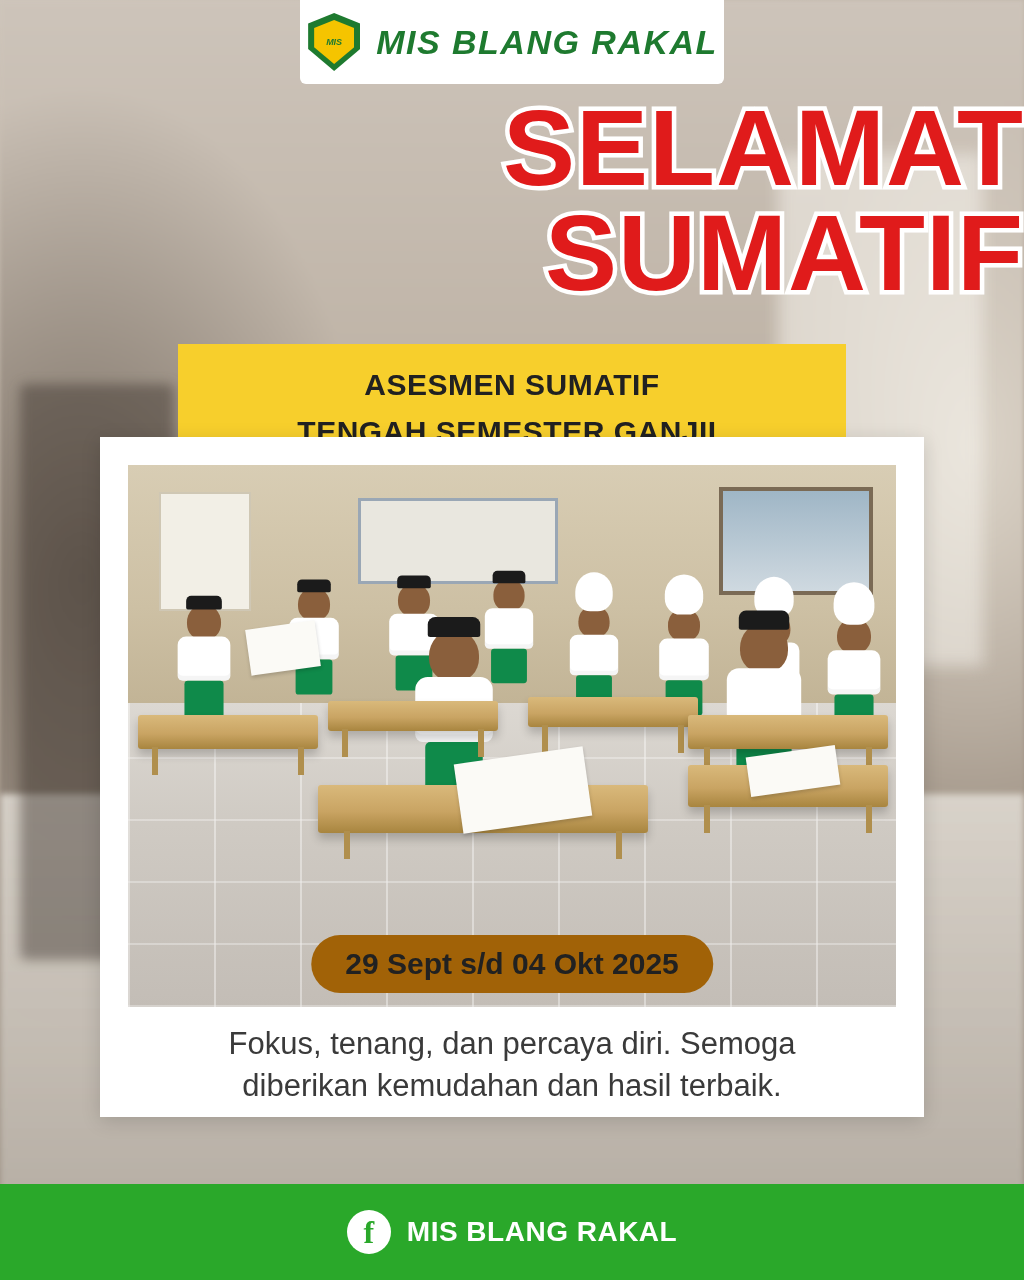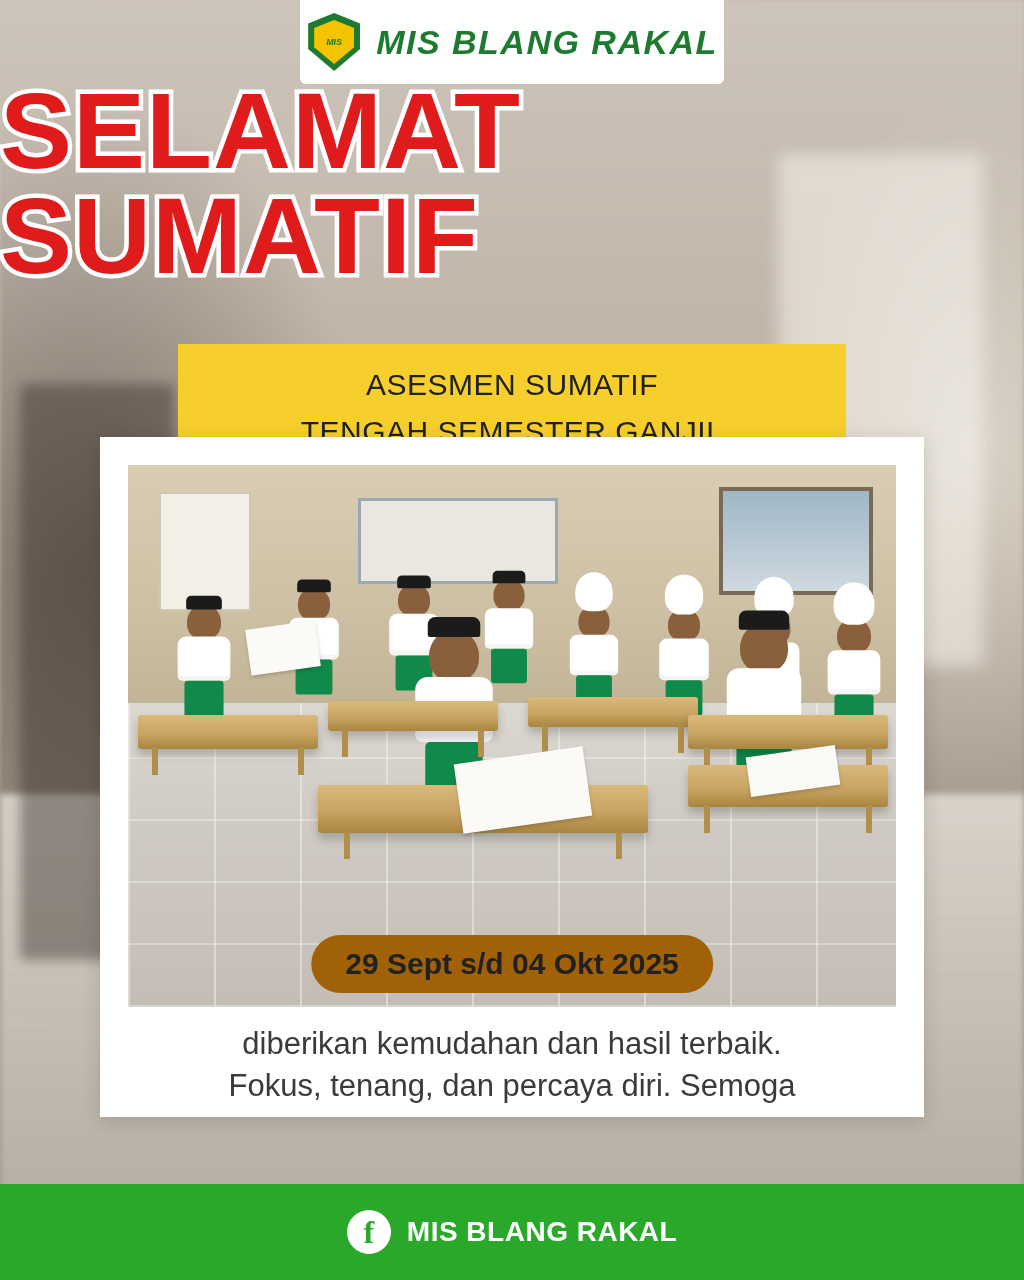--- a/index.html
+++ b/index.html
@@ -71,22 +71,22 @@
   .school-name {
     font-size: 34px;
     font-weight: bold;
     color: #1e7a2f;
     letter-spacing: 1.5px;
     white-space: nowrap;
   }
 
   
   .headline {
-    position: absolute; top: 79px; left: 0; right: 0;
-    text-align: left;
+    position: absolute; top: 96px; left: 0; right: 0;
+    text-align: right;
     line-height: 0.97;
   }
   .headline .line {
     display: block;
     font-size: 108px;
     font-weight: bold;
     color: #e01b1b;
     letter-spacing: 1px;
     -webkit-text-stroke: 9px #ffffff;
     paint-order: stroke fill;
@@ -96,21 +96,21 @@
   
   .subtitle-box {
     position: absolute; top: 344px; left: 50%; transform: translateX(-50%);
     width: 668px;
     background: #f7cf2c;
     padding: 18px 20px 22px;
     text-align: center;
   }
   .subtitle-box .st-line {
     font-size: 30px;
-    font-weight: normal;
+    font-weight: bold;
     color: #212121;
     letter-spacing: 0.5px;
     line-height: 1.55;
   }
 
   
   .card {
     position: absolute; left: 100px; top: 437px;
     width: 824px; height: 680px;
     background: #ffffff;
@@ -379,22 +379,22 @@
       <div class="desk" style="left:560px; top:300px; width:200px; height:42px;"></div>
 
       <div class="paper" style="left:330px; top:290px; width:130px; height:70px;"></div>
       <div class="paper" style="left:120px; top:160px; width:70px; height:46px;"></div>
       <div class="paper" style="left:620px; top:286px; width:90px; height:40px;"></div>
     </div>
 
     <div class="date-pill">29 Sept s/d 04 Okt 2025</div>
 
     <div class="caption">
+      <div>Fokus, tenang, dan percaya diri. Semoga</div>
       <div>diberikan kemudahan dan hasil terbaik.</div>
-      <div>Fokus, tenang, dan percaya diri. Semoga</div>
     </div>
   </div>
 
   <div class="footer">
     <div class="footer-item">
       <div class="fb-icon">f</div>
       <div class="footer-text">MIS BLANG RAKAL</div>
     </div>
   </div>
 

